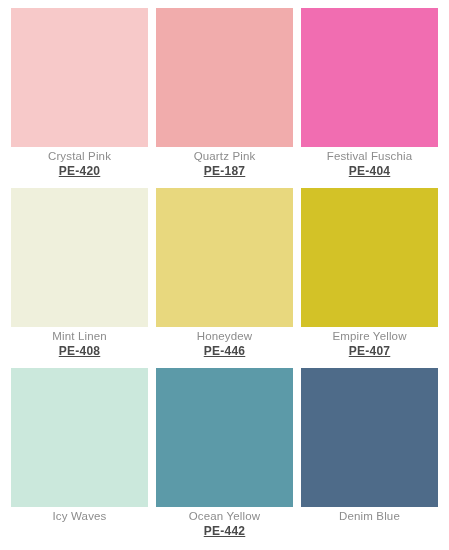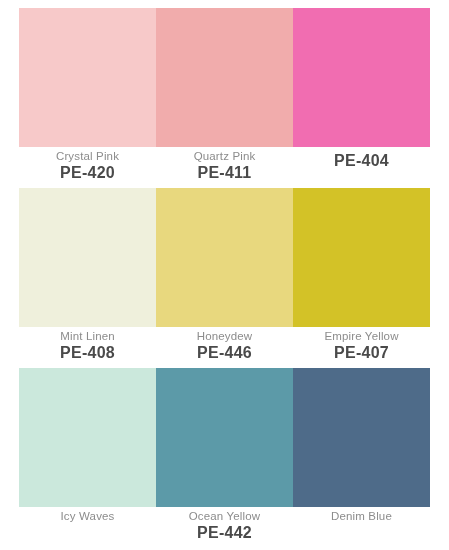--- a/index.html
+++ b/index.html
@@ -19,21 +19,21 @@
     width: 449px;
     height: 550px;
     padding: 8px 11px 6px 11px;
     background: #ffffff;
     display: flex;
     flex-direction: column;
   }
   .swatch-row {
     display: flex;
     flex-direction: row;
-    justify-content: center;
+    justify-content: space-between;
     height: 180px;
     flex: 0 0 auto;
   }
   .swatch-card {
     width: 137px;
     display: flex;
     flex-direction: column;
     align-items: stretch;
   }
   .swatch-chip {
@@ -48,51 +48,53 @@
   }
   .swatch-name {
     display: block;
     font-size: 11.5px;
     color: #8c8c8c;
     letter-spacing: 0.15px;
     white-space: nowrap;
   }
   .swatch-code {
     display: block;
-    font-size: 16px;
+    font-size: 12px;
     font-weight: bold;
     color: #4a4a4a;
     letter-spacing: 0.25px;
     padding-top: 2px;
     white-space: nowrap;
+    text-decoration: underline;
   }
 </style>
 </head>
 <body style="background: rgb(255, 255, 255);">
 
 <div class="palette-sheet">
 
   <div class="swatch-row">
     <div class="swatch-card">
       <div class="swatch-chip" style="background-color: rgb(247, 201, 201);"></div>
       <div class="swatch-caption">
         <span class="swatch-name">Crystal Pink</span>
         <span class="swatch-code">PE-420</span>
       </div>
     </div>
     <div class="swatch-card">
       <div class="swatch-chip" style="background-color: rgb(241, 172, 172);"></div>
       <div class="swatch-caption">
         <span class="swatch-name">Quartz Pink</span>
-        <span class="swatch-code">PE-411</span>
+        <span class="swatch-code">PE-187</span>
       </div>
     </div>
     <div class="swatch-card">
       <div class="swatch-chip" style="background-color: rgb(241, 109, 177);"></div>
       <div class="swatch-caption">
+        <span class="swatch-name">Festival Fuschia</span>
         <span class="swatch-code">PE-404</span>
       </div>
     </div>
   </div>
 
   <div class="swatch-row">
     <div class="swatch-card">
       <div class="swatch-chip" style="background-color: rgb(239, 240, 220);"></div>
       <div class="swatch-caption">
         <span class="swatch-name">Mint Linen</span>

